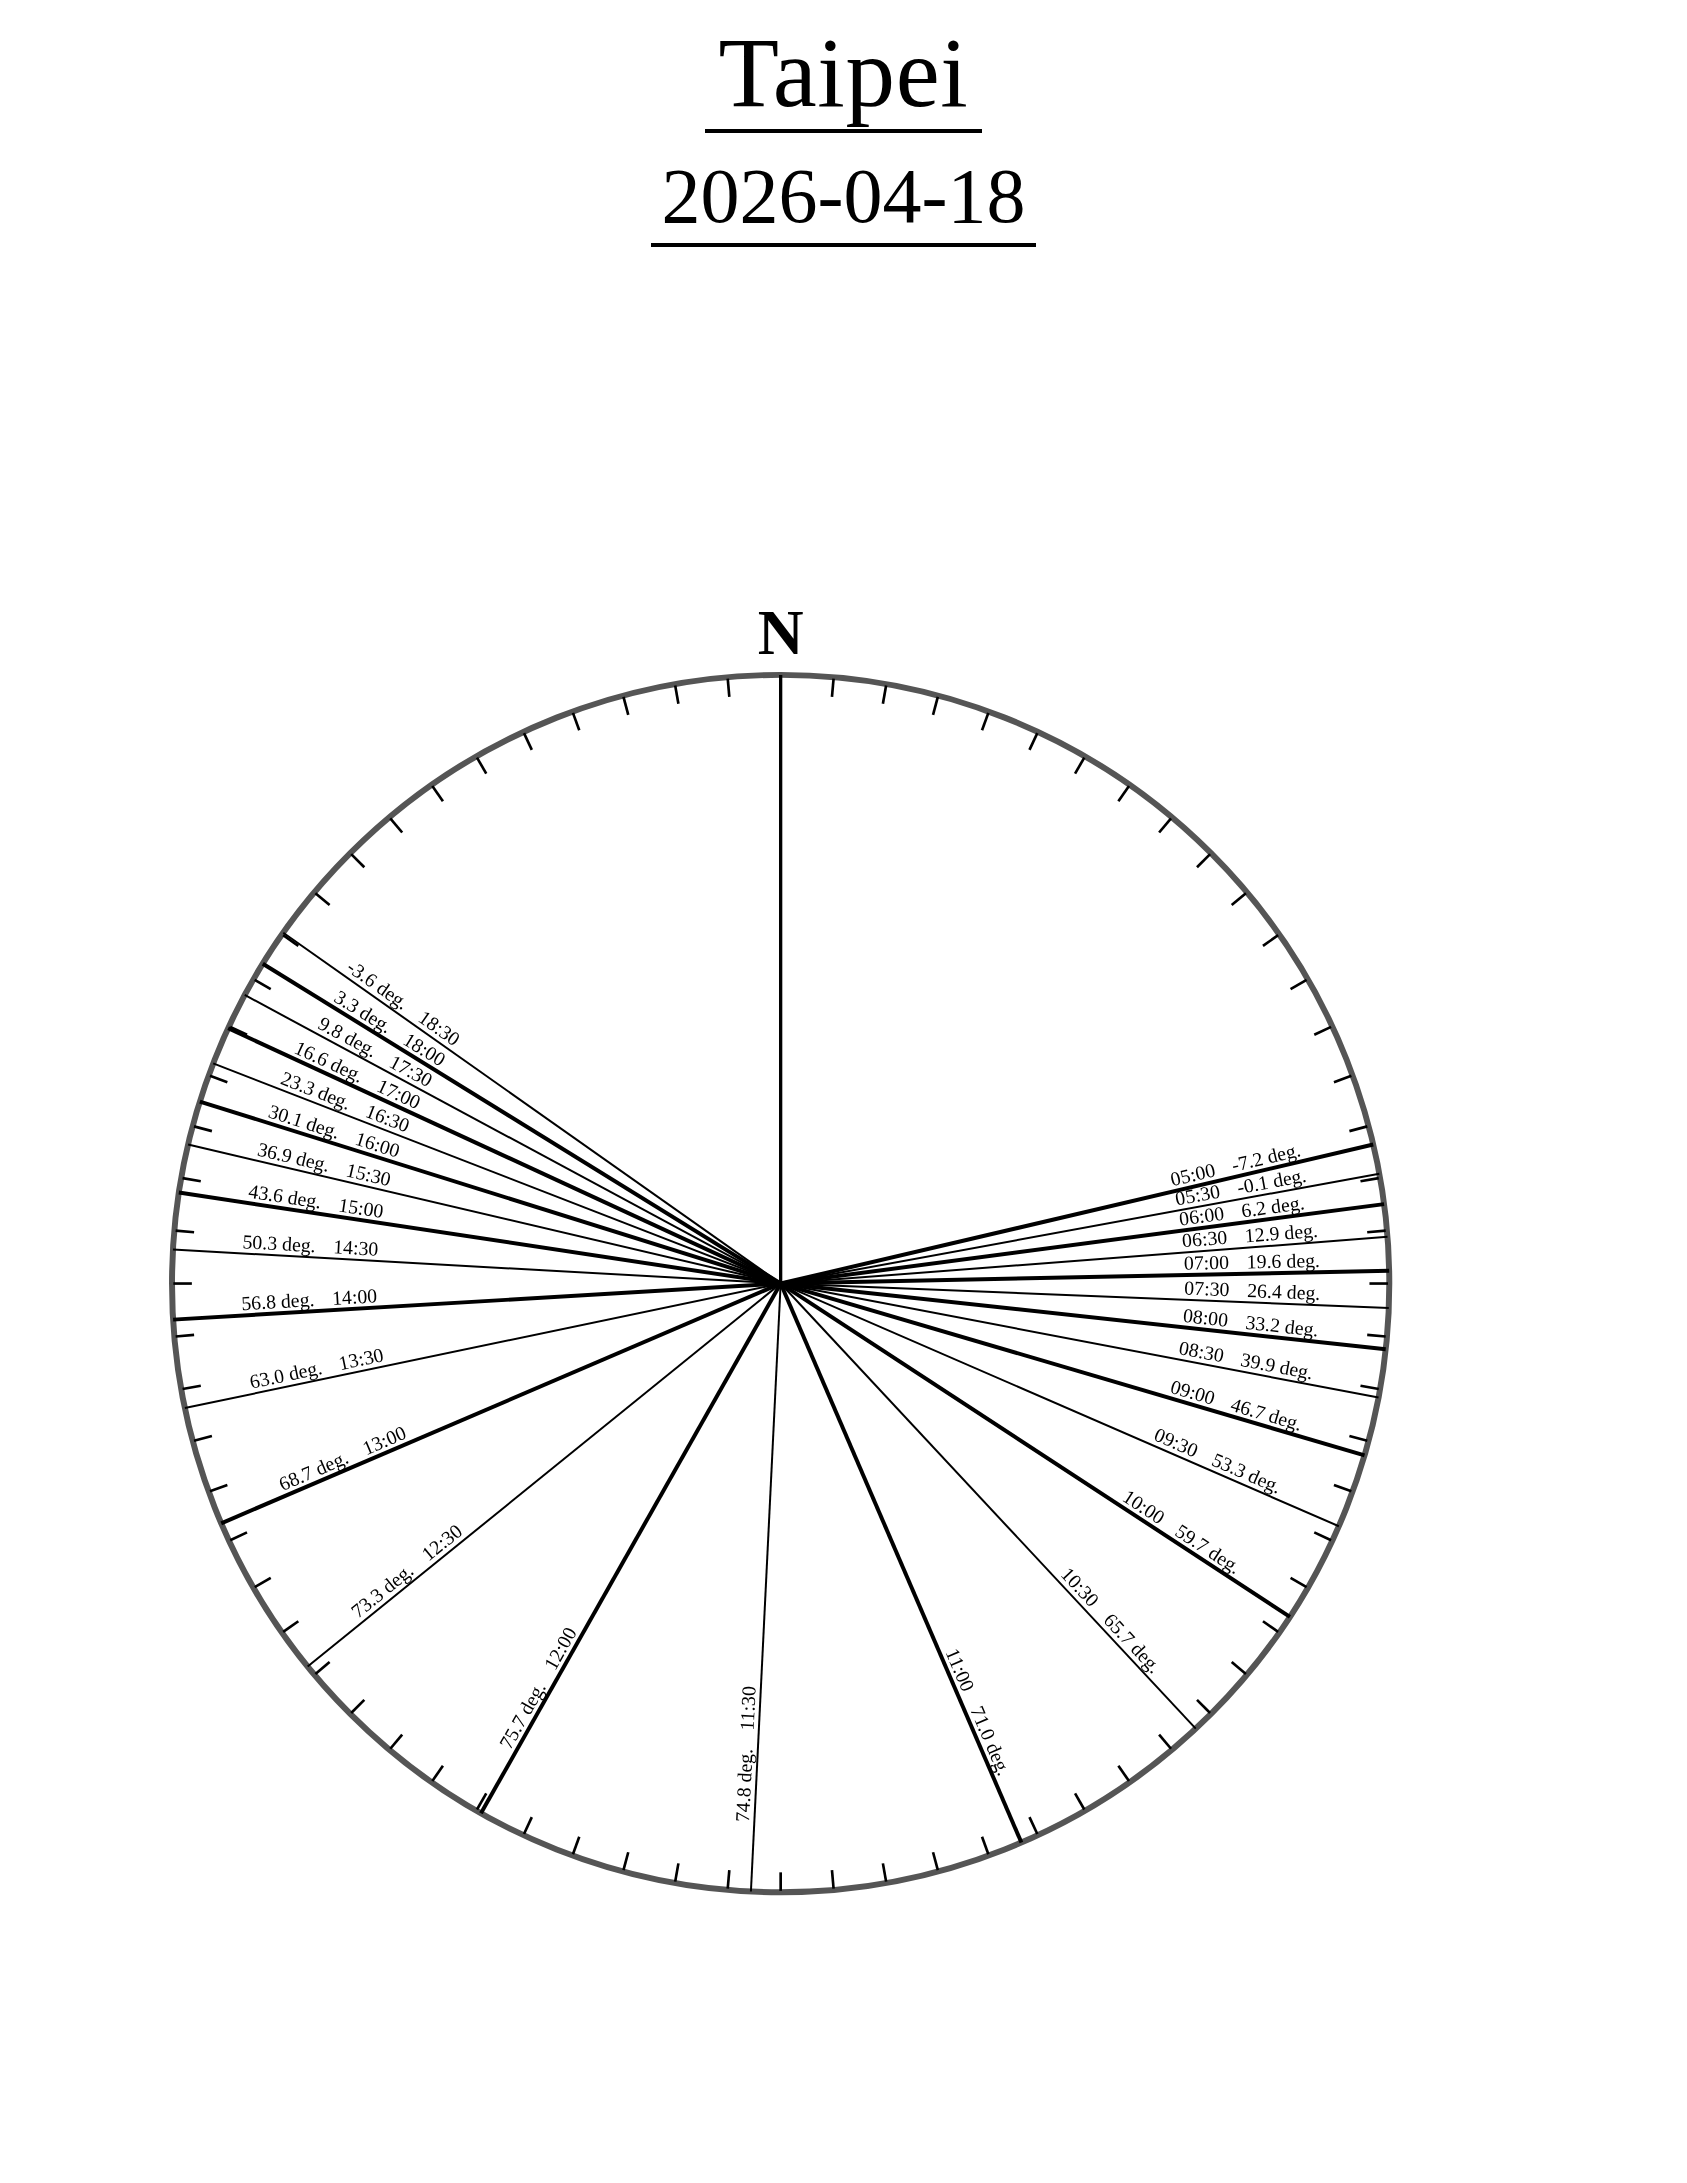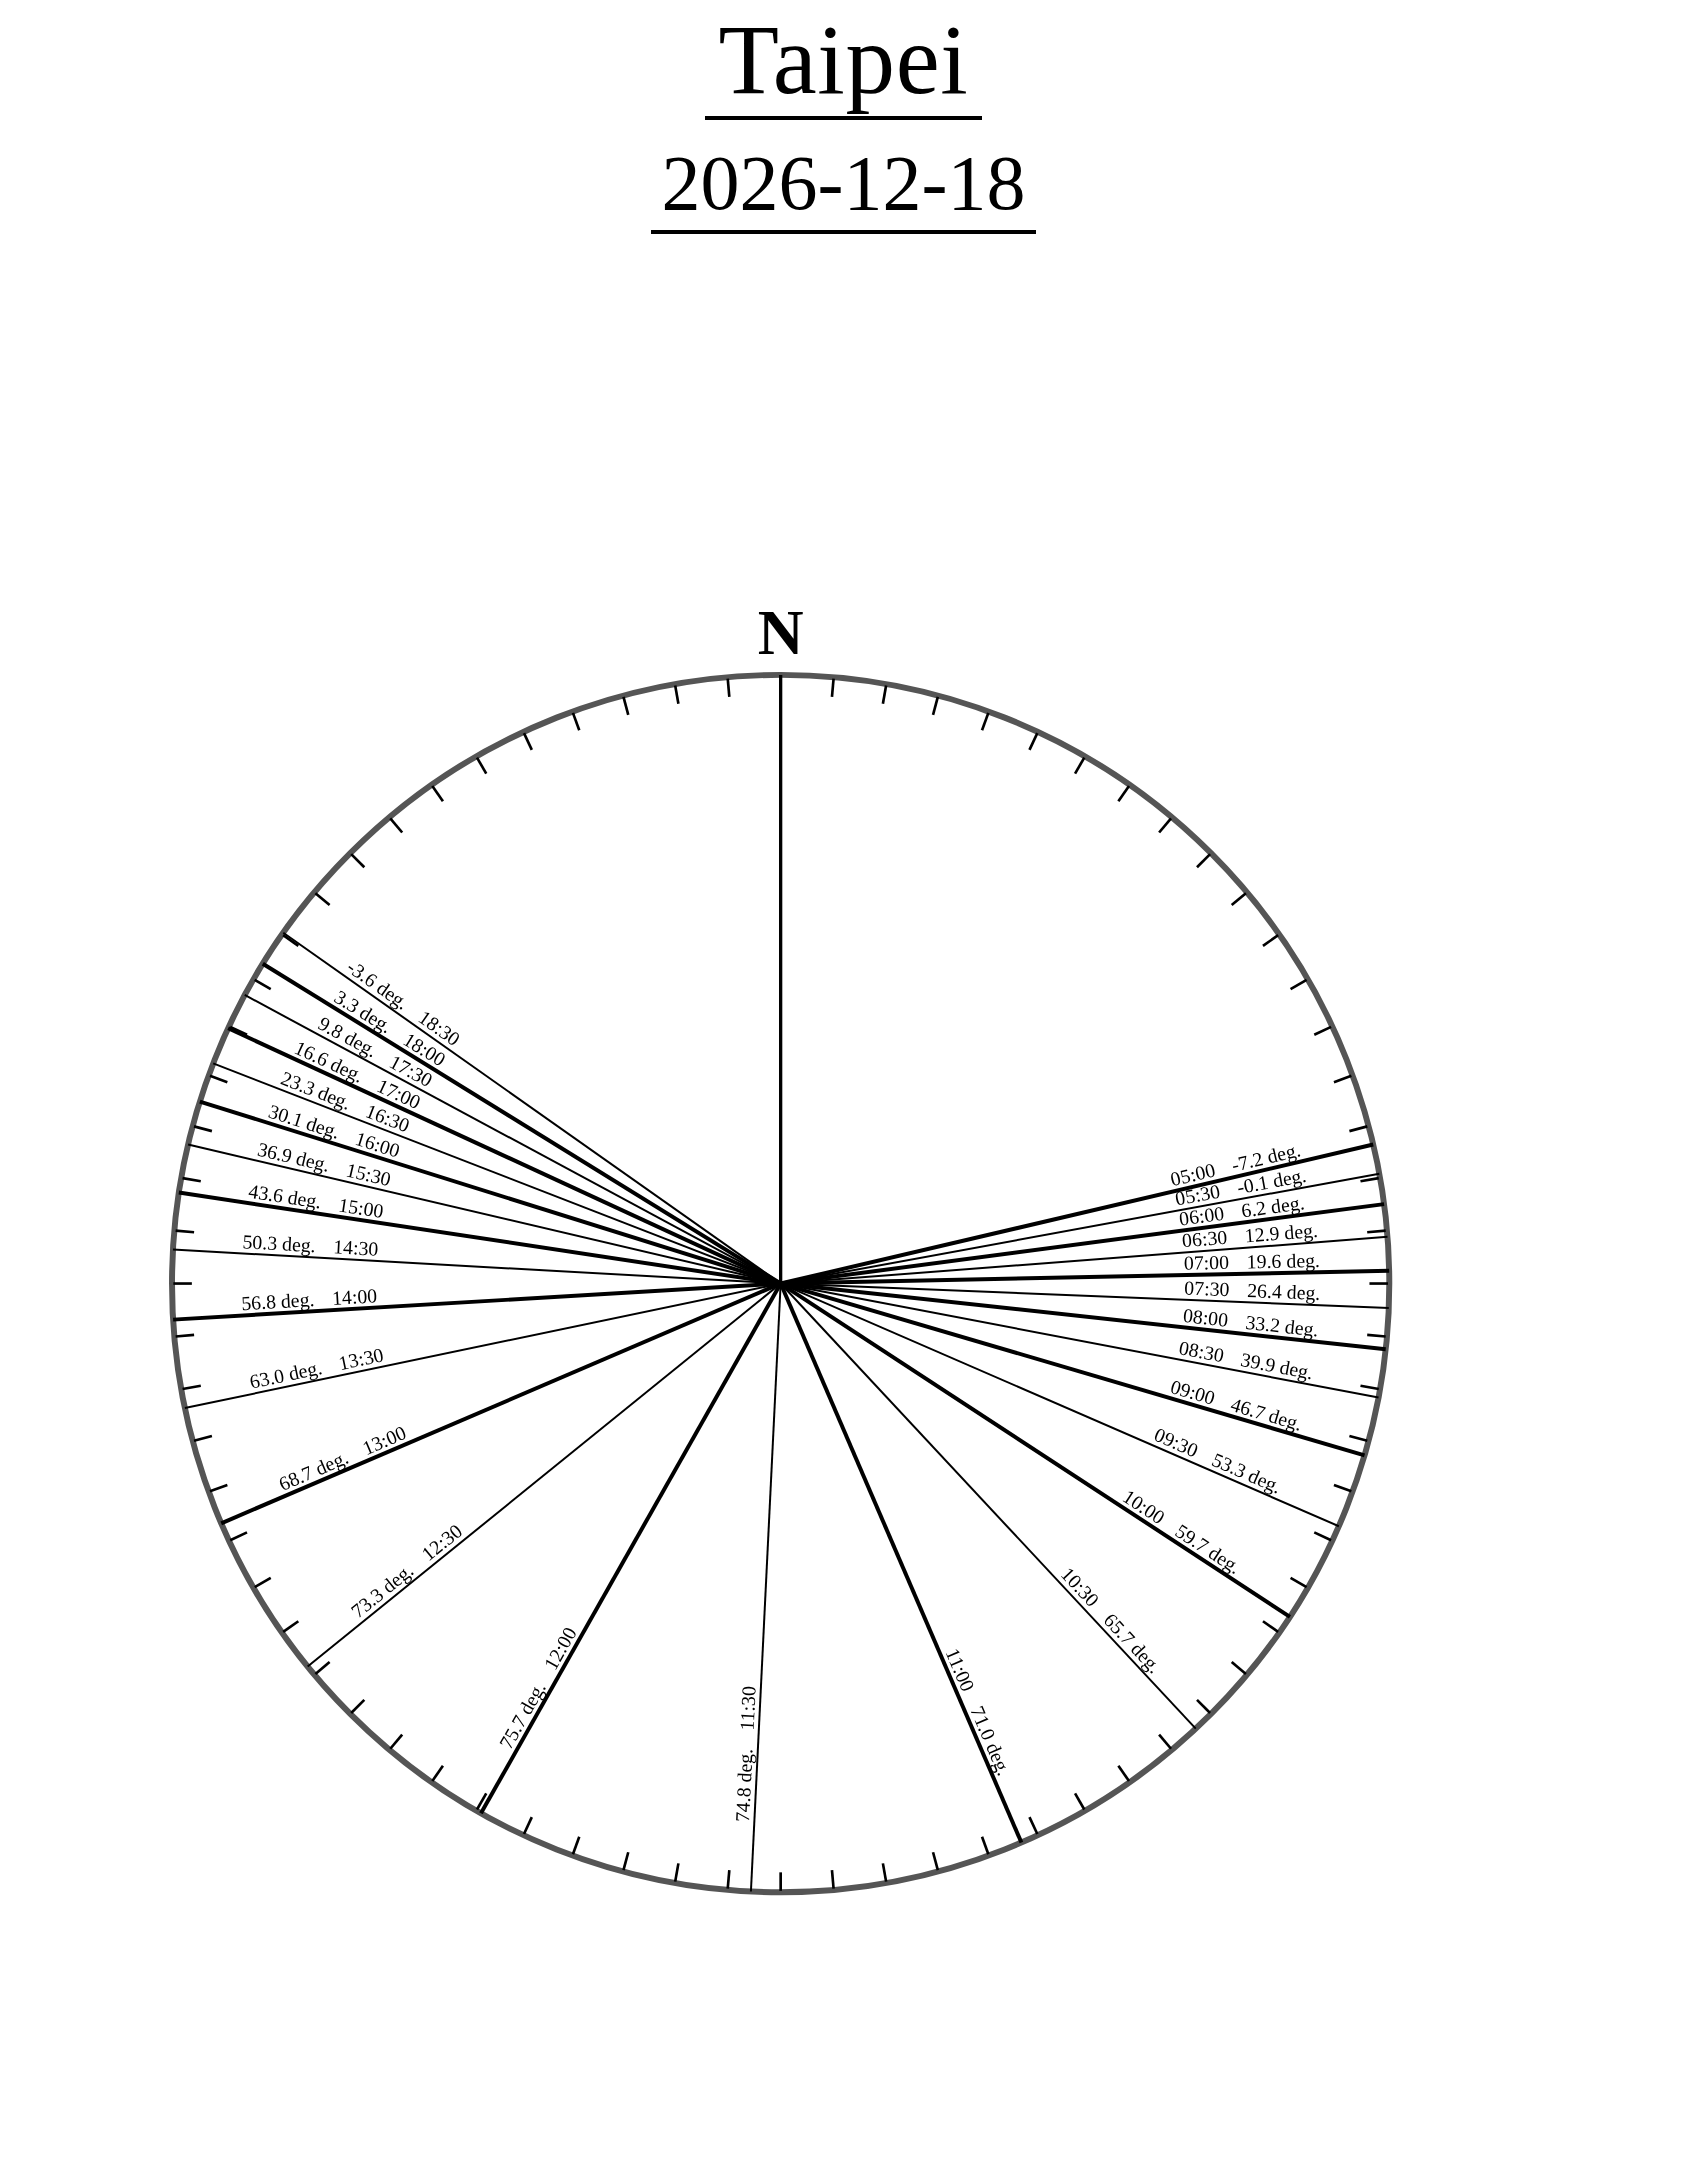--- a/index.html
+++ b/index.html
@@ -11,21 +11,21 @@
     width: 1687px;
     height: 2183px;
     font-family: "Liberation Serif", serif;
     color: #000000;
     overflow: hidden;
     position: relative;
   }
   #title-block {
     width: 100%;
     text-align: center;
-    padding-top: 8px;
+    padding-top: 21px;
   }
   #chart-title {
     font-size: 99px;
     line-height: 1.05;
     font-weight: normal;
     letter-spacing: 0.7px;
     display: inline-block;
     border-bottom: 4.6px solid #000;
     padding: 0 13.2px 4px 13.2px;
   }
@@ -64,21 +64,21 @@
     fill: #000000;
   }
 </style>
 </head>
 <body>
 
 <div id="title-block">
   <div id="chart-title">Taipei</div>
 </div>
 <div id="chart-subtitle-wrap">
-  <div id="chart-subtitle">2026-12-18</div>
+  <div id="chart-subtitle">2026-04-18</div>
 </div>
 
 <div id="diagram-wrap">
   <svg id="sun-compass" width="1687" height="1694" viewBox="0 0 2550 2560">
     <g id="svg-root">
         <circle cx="1180" cy="1240" r="920" fill="none" stroke="#555555" stroke-width="9"></circle>
         <g>
           <line x1="1180" y1="350" x2="1180" y2="322" stroke="#000" stroke-width="4"></line>
           <line x1="1257.5686110454158" y1="353.3867186983465" x2="1260.00897184235" y2="325.49326715177756" stroke="#000" stroke-width="4"></line>
           <line x1="1334.5468781235681" y1="363.52109981913486" x2="1339.4090270982422" y2="335.946482734793" stroke="#000" stroke-width="4"></line>

